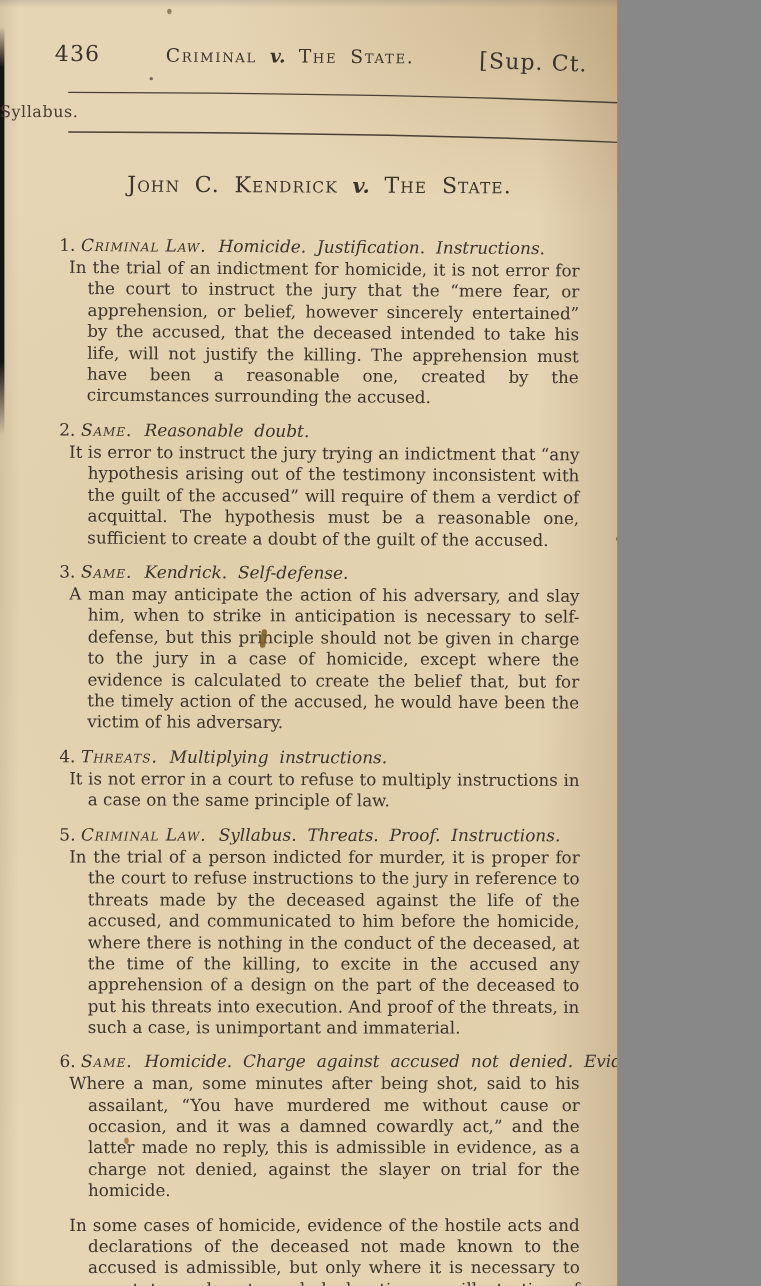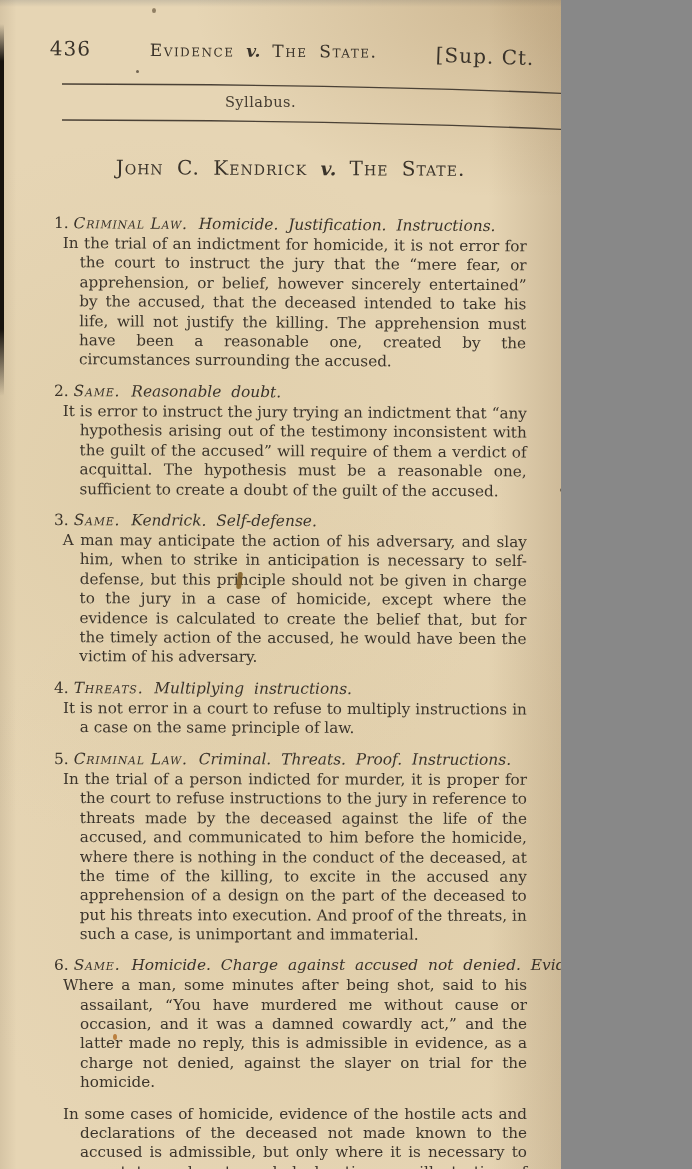--- a/index.html
+++ b/index.html
@@ -29,21 +29,21 @@
     display:flex;align-items:baseline;
     transform:rotate(.4deg);transform-origin:0 0;
   }
   .page-number{font-size:20px;letter-spacing:1px;}
   .running-title{flex:1;text-align:center;font-size:17px;letter-spacing:1.5px;word-spacing:5px;}
   .sc{font-variant:small-caps;}
   .vs{font-style:italic;font-weight:bold;letter-spacing:0;}
   .court-ref{font-size:20px;letter-spacing:1px;transform:rotate(1.6deg) translateY(5px);}
   .rules-svg{position:absolute;top:0;left:0;pointer-events:none;}
   .syllabus-label{
-    position:absolute;top:94px;left:0;right:40px;text-align:center;
+    position:absolute;top:94px;left:0;right:40px;text-align:left;
     font-size:14.5px;letter-spacing:.5px;color:#443c31;
   }
   
   .content{position:absolute;top:150px;left:16px;right:0;padding:0 34px 0 38px;}
   .case-title{
     text-align:center;margin:6px 0 34px 0;font-size:20px;
     letter-spacing:1px;word-spacing:6px;transform:rotate(.25deg);
   }
   .case-title .vs{font-size:19px;}
   .item{margin-bottom:12px;transform-origin:0 0;}
@@ -79,21 +79,21 @@
 </style>
 </head>
 <body>
 
 <div class="page">
 
   <div class="edge-strip"></div>
 
   <div class="header-row">
     <span class="page-number">436</span>
-    <span class="running-title"><span class="sc">Evidence</span> <span class="vs">v.</span> <span class="sc">The State.</span></span>
+    <span class="running-title"><span class="sc">Criminal</span> <span class="vs">v.</span> <span class="sc">The State.</span></span>
     <span class="court-ref">[Sup. Ct.</span>
   </div>
 
   <svg class="rules-svg" width="692" height="150" viewBox="0 0 692 150">
     <path d="M 62 84 C 280 84.5, 520 88, 690 101" fill="none" stroke="#4a4136" stroke-width="1.3"></path>
     <path d="M 62 120 C 280 120.5, 520 124, 690 137" fill="none" stroke="#4a4136" stroke-width="1.3"></path>
   </svg>
 
   <div class="syllabus-label">Syllabus.</div>
 
@@ -115,21 +115,21 @@
       <div class="item-heading"><span class="num">3.</span><span class="topic">Same.</span><span class="catch">Kendrick. Self-defense.</span></div>
       <p class="item-body">A man may anticipate the action of his adversary, and slay him, when to strike in anticipation is necessary to self-defense, but this principle should not be given in charge to the jury in a case of homicide, except where the evidence is calculated to create the belief that, but for the timely action of the accused, he would have been the victim of his adversary.</p>
     </div>
 
     <div class="item">
       <div class="item-heading"><span class="num">4.</span><span class="topic">Threats.</span><span class="catch">Multiplying instructions.</span></div>
       <p class="item-body">It is not error in a court to refuse to multiply instructions in a case on the same principle of law.</p>
     </div>
 
     <div class="item">
-      <div class="item-heading"><span class="num">5.</span><span class="topic">Criminal Law.</span><span class="catch">Criminal. Threats. Proof. Instructions.</span></div>
+      <div class="item-heading"><span class="num">5.</span><span class="topic">Criminal Law.</span><span class="catch">Syllabus. Threats. Proof. Instructions.</span></div>
       <p class="item-body">In the trial of a person indicted for murder, it is proper for the court to refuse instructions to the jury in reference to threats made by the deceased against the life of the accused, and communicated to him before the homicide, where there is nothing in the conduct of the deceased, at the time of the killing, to excite in the accused any apprehension of a design on the part of the deceased to put his threats into execution. And proof of the threats, in such a case, is unimportant and immaterial.</p>
     </div>
 
     <div class="item">
       <div class="item-heading"><span class="num">6.</span><span class="topic">Same.</span><span class="catch">Homicide. Charge against accused not denied. Evidence.</span></div>
       <p class="item-body">Where a man, some minutes after being shot, said to his assailant, “You have murdered me without cause or occasion, and it was a damned cowardly act,” and the latter made no reply, this is admissible in evidence, as a charge not denied, against the slayer on trial for the homicide.</p>
     </div>
 
     <div class="item">
       <p class="item-body">In some cases of homicide, evidence of the hostile acts and declarations of the deceased not made known to the accused is admissible, but only where it is necessary to resort to such acts and declarations as illustrative of what otherwise seems unexplained, or where the circumstances of the killing are unknown or doubtful, or where the acts and declarations are so connected with the killing as necessarily to throw light upon it, or where, from the peculiar circumstances of the case, proof of such acts and declarations is necessary to the ends of justice. Such evidence should only be admitted in exceptional cases, and then with caution.</p>

